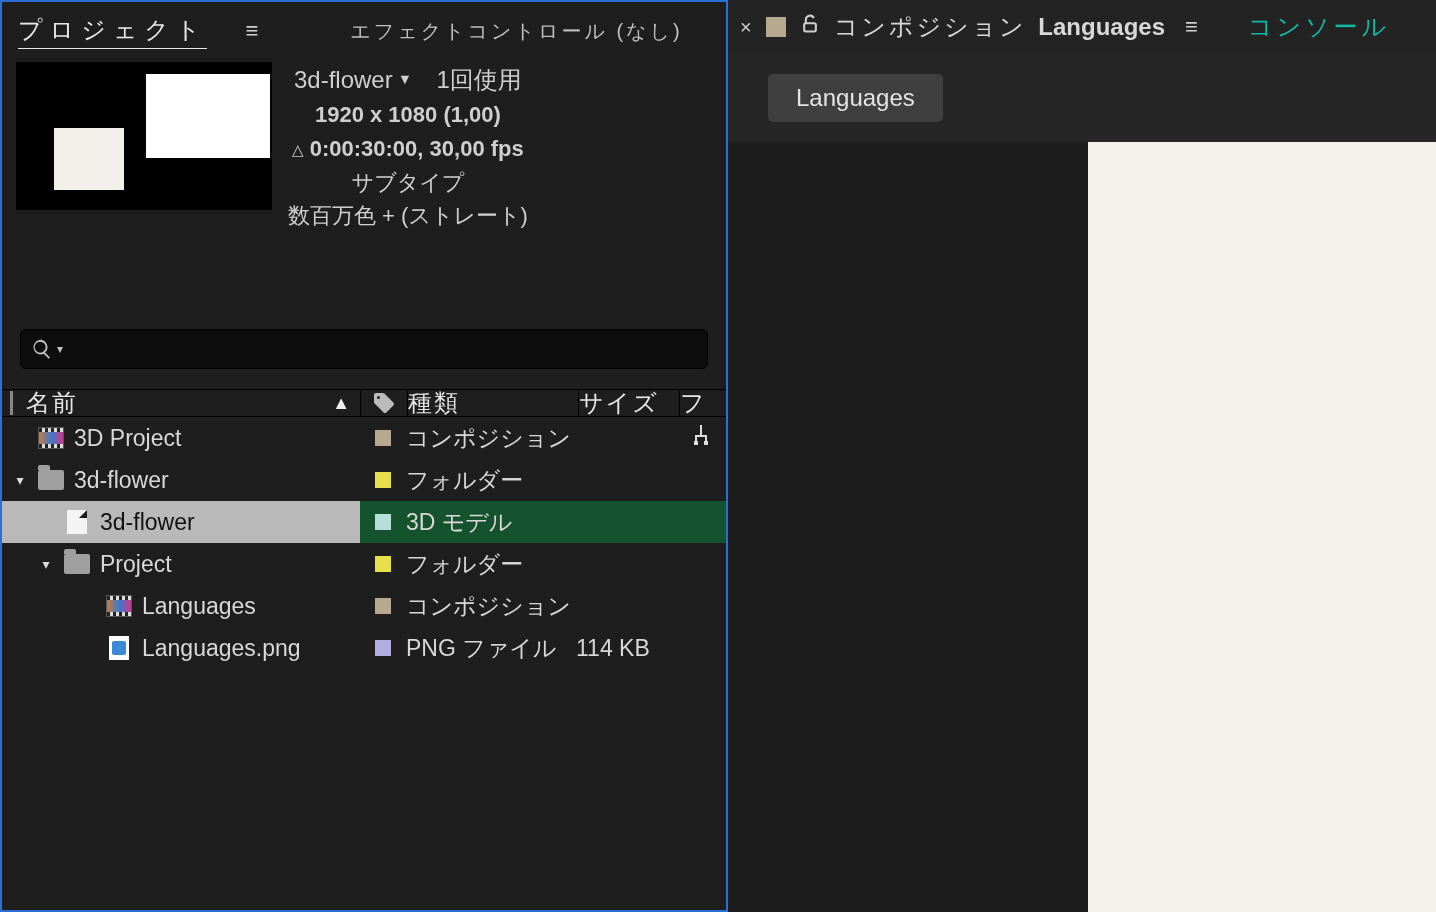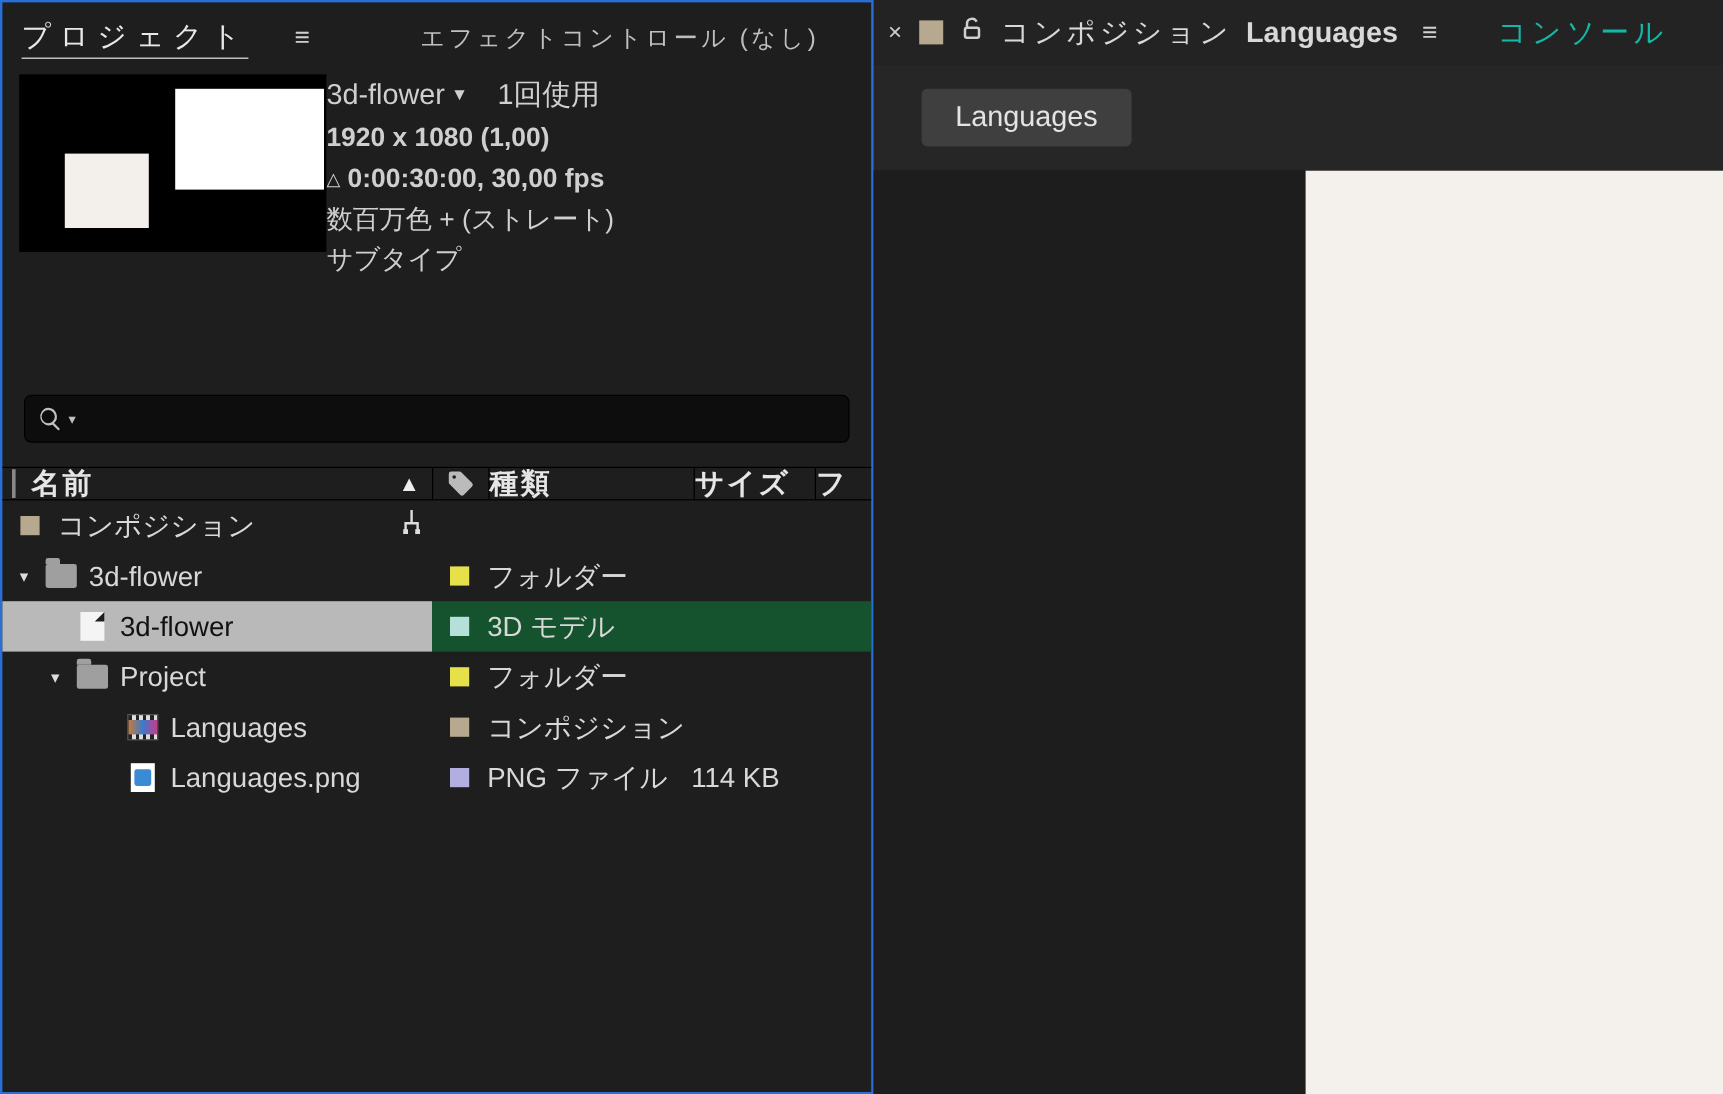--- a/index.html
+++ b/index.html
@@ -9,21 +9,21 @@
   
   .left {
     width:728px; height:100%; border:2px solid #2a6fd6; background:#1e1e1e;
     display:flex; flex-direction:column; position:relative;
   }
   .left-tabs { display:flex; align-items:center; padding:4px 10px 0 16px; height:54px; gap:32px;}
   .tab-active { color:#e8e8e8; border-bottom:1px solid #e8e8e8; padding-bottom:2px; font-size:24px; letter-spacing:7px; font-weight:500; }
   .menu-glyph { font-size:22px; color:#d0d0d0; margin-left:6px; }
   .tab-inactive { color:#bfbfbf; font-size:20px; letter-spacing:3px; margin-left:60px; }
 
-  .comp-info { display:flex; padding:6px 14px 0 14px; }
+  .comp-info { display:flex; gap:16px; padding:6px 14px 0 14px;text-align:center; }
   .thumb {
     width:256px; height:148px; background:#000; position:relative; flex:none;
   }
   .thumb .big { position:absolute; left:130px; top:12px; width:124px; height:84px; background:#fff; }
   .thumb .small{ position:absolute; left:38px;  top:66px; width:70px;  height:62px; background:#f3efeb; }
   .info-text { display:flex; flex-direction:column; gap:4px; font-size:22px; color:#cfcfcf; line-height:1.35; padding-top:2px;}
   .info-text .dd { display:inline-block; transform:scale(0.6) translateY(-2px);}
   .info-text .delta { font-size:15px; vertical-align:middle;}
   .info-row1 {font-size:24px;}
 
@@ -32,21 +32,21 @@
     background:#0d0d0d; border:1px solid #000; border-radius:6px;
     height:40px; display:flex; align-items:center; padding:0 10px; gap:4px;
   }
   .search svg { width:22px; height:22px; fill:#c0c0c0;}
   .search .chev { font-size:12px; color:#c0c0c0; }
   .search input { flex:1; background:transparent; border:none; outline:none; color:#ddd; font-size:18px;}
 
   .columns {
     display:flex; align-items:center; height:28px; margin-top:20px;
     border-top:1px solid #000; border-bottom:1px solid #000;
-    color:#e6e6e6; font-size:24px; letter-spacing:2px;font-weight:bold;
+    color:#e6e6e6; font-size:24px; letter-spacing:2px;
   }
   .col-name  { width:358px; padding-left:24px; display:flex; align-items:center; position:relative;}
   .col-name .sort { position:absolute; right:8px; font-size:18px; color:#eee;}
   .col-name .bar  { width:3px; height:24px; background:#888; position:absolute; left:8px;}
   .col-tag   { width:46px; display:flex; align-items:center; justify-content:center;}
   .col-tag svg { width:24px; height:24px; fill:#bbb;}
   .col-type  { width:170px;}
   .col-size  { width:100px;}
   .col-last  { flex:1;}
   .vline { width:1px; height:100%; background:#000;}
@@ -113,22 +113,22 @@
         <div class="big"></div>
           <div class="small"></div>
       </div>
       <div class="info-text">
         <div class="info-row1">
           <span>3d-flower</span><span class="dd">▼</span>
           &nbsp;&nbsp;<span>1回使用</span>
         </div>
         <div><b>1920 x 1080 (1,00)</b></div>
         <div><span class="delta">△</span> <b>0:00:30:00, 30,00 fps</b></div>
+        <div>サブタイプ</div>
         <div>数百万色 + (ストレート)</div>
-        <div>サブタイプ</div>
       </div>
     </div>
 
     <div class="search-wrap">
       <div class="search">
         <svg viewBox="0 0 24 24">
             <path d="M10 2a8 8 0 015.3 13.9l5.4 5.4-1.4 1.4-5.4-5.4A8 8 0 1110 2zm0 2a6 6 0 100 12 6 6 0 000-12z"></path>
           </svg>
         <span class="chev">▾</span>
         <input value="" style="">
@@ -150,20 +150,27 @@
       <div class="vline"></div>
       <div class="col-type">種類</div>
       <div class="vline"></div>
       <div class="col-size">サイズ</div>
       <div class="vline"></div>
       <div class="col-last">フ</div>
     </div>
 
     <div class="tree" id="tree">
         <div class="row">
+          <div class="cell-name ind0">
+            <span class="twisty"></span>
+            <div class="ico">
+              <div class="ico-comp"></div>
+            </div>
+            <span>3D Project</span>
+          </div>
           <div class="cell-rest">
             <div class="cell-tag">
               <div class="swatch" style="background:#b6a98f"></div>
             </div>
             <div class="cell-type">コンポジション</div>
             <div class="cell-size"></div>
             <div class="cell-extra">
               <span class="ico-flow"><svg viewBox="0 0 24 24">
                   <path d="M11 2h2v4h-2zM5 18h4v4H5zm10 0h4v4h-4zM11 6h2v6h-2zm-5 6h12v2H6zm0 2h2v4H6zm10 0h2v4h-2z"></path>
                 </svg></span>

